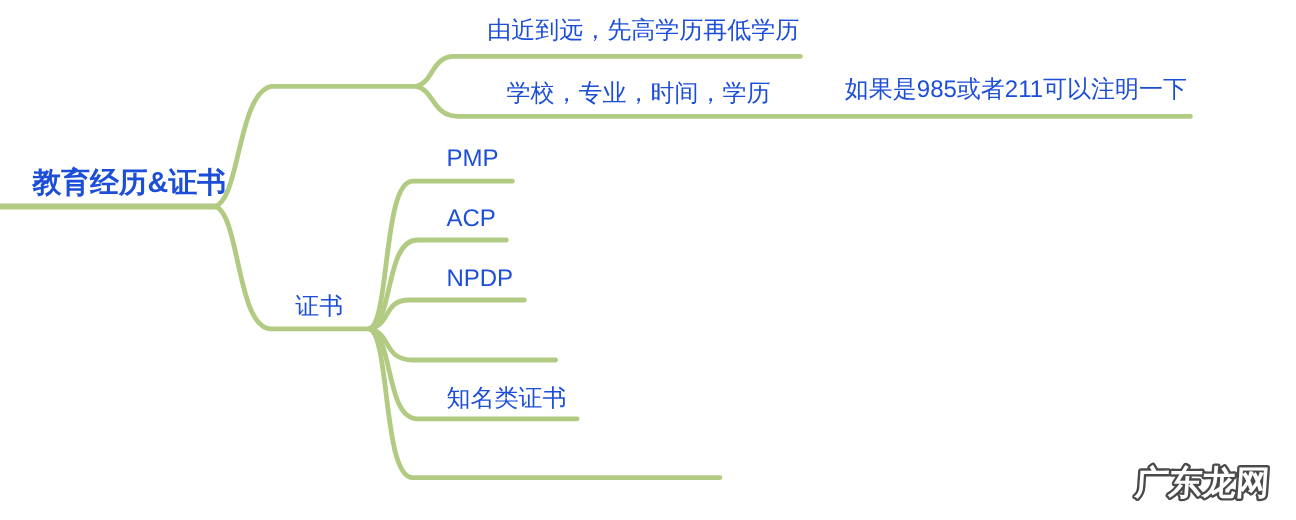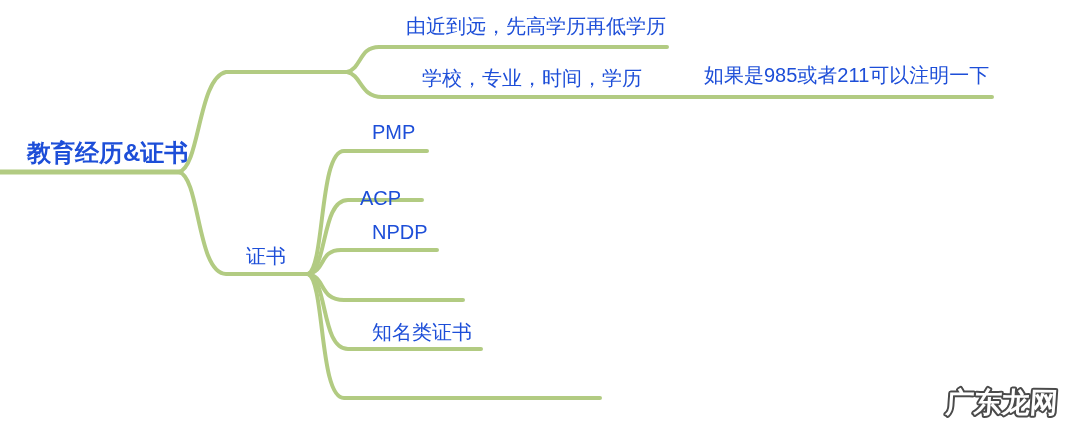--- a/index.html
+++ b/index.html
@@ -90,21 +90,21 @@
   <div class="node" style="left:406px; top:14px;">由近到远，先高学历再低学历</div>
 
   <div class="node" style="left:422px; top:66px;">学校，专业，时间，学历</div>
 
   <div class="node" style="left:704px; top:63px;">如果是985或者211可以注明一下</div>
 
   <div class="node" style="left:246px; top:244px;">证书</div>
 
   <div class="node" style="left:372px; top:120px;">PMP</div>
 
-  <div class="node" style="left:360px; top:170px;margin-top:16px;">ACP</div>
+  <div class="node" style="left:372px; top:170px;">ACP</div>
 
   <div class="node" style="left:372px; top:220px;">NPDP</div>
 
 
   <div class="node" style="left:372px; top:320px;">知名类证书</div>
 
 
   <svg class="watermark" viewBox="0 0 152 52" aria-hidden="true">
     <text x="76" y="38" text-anchor="middle" transform="translate(0,0) skewX(-4)">广东龙网</text>
   </svg>

